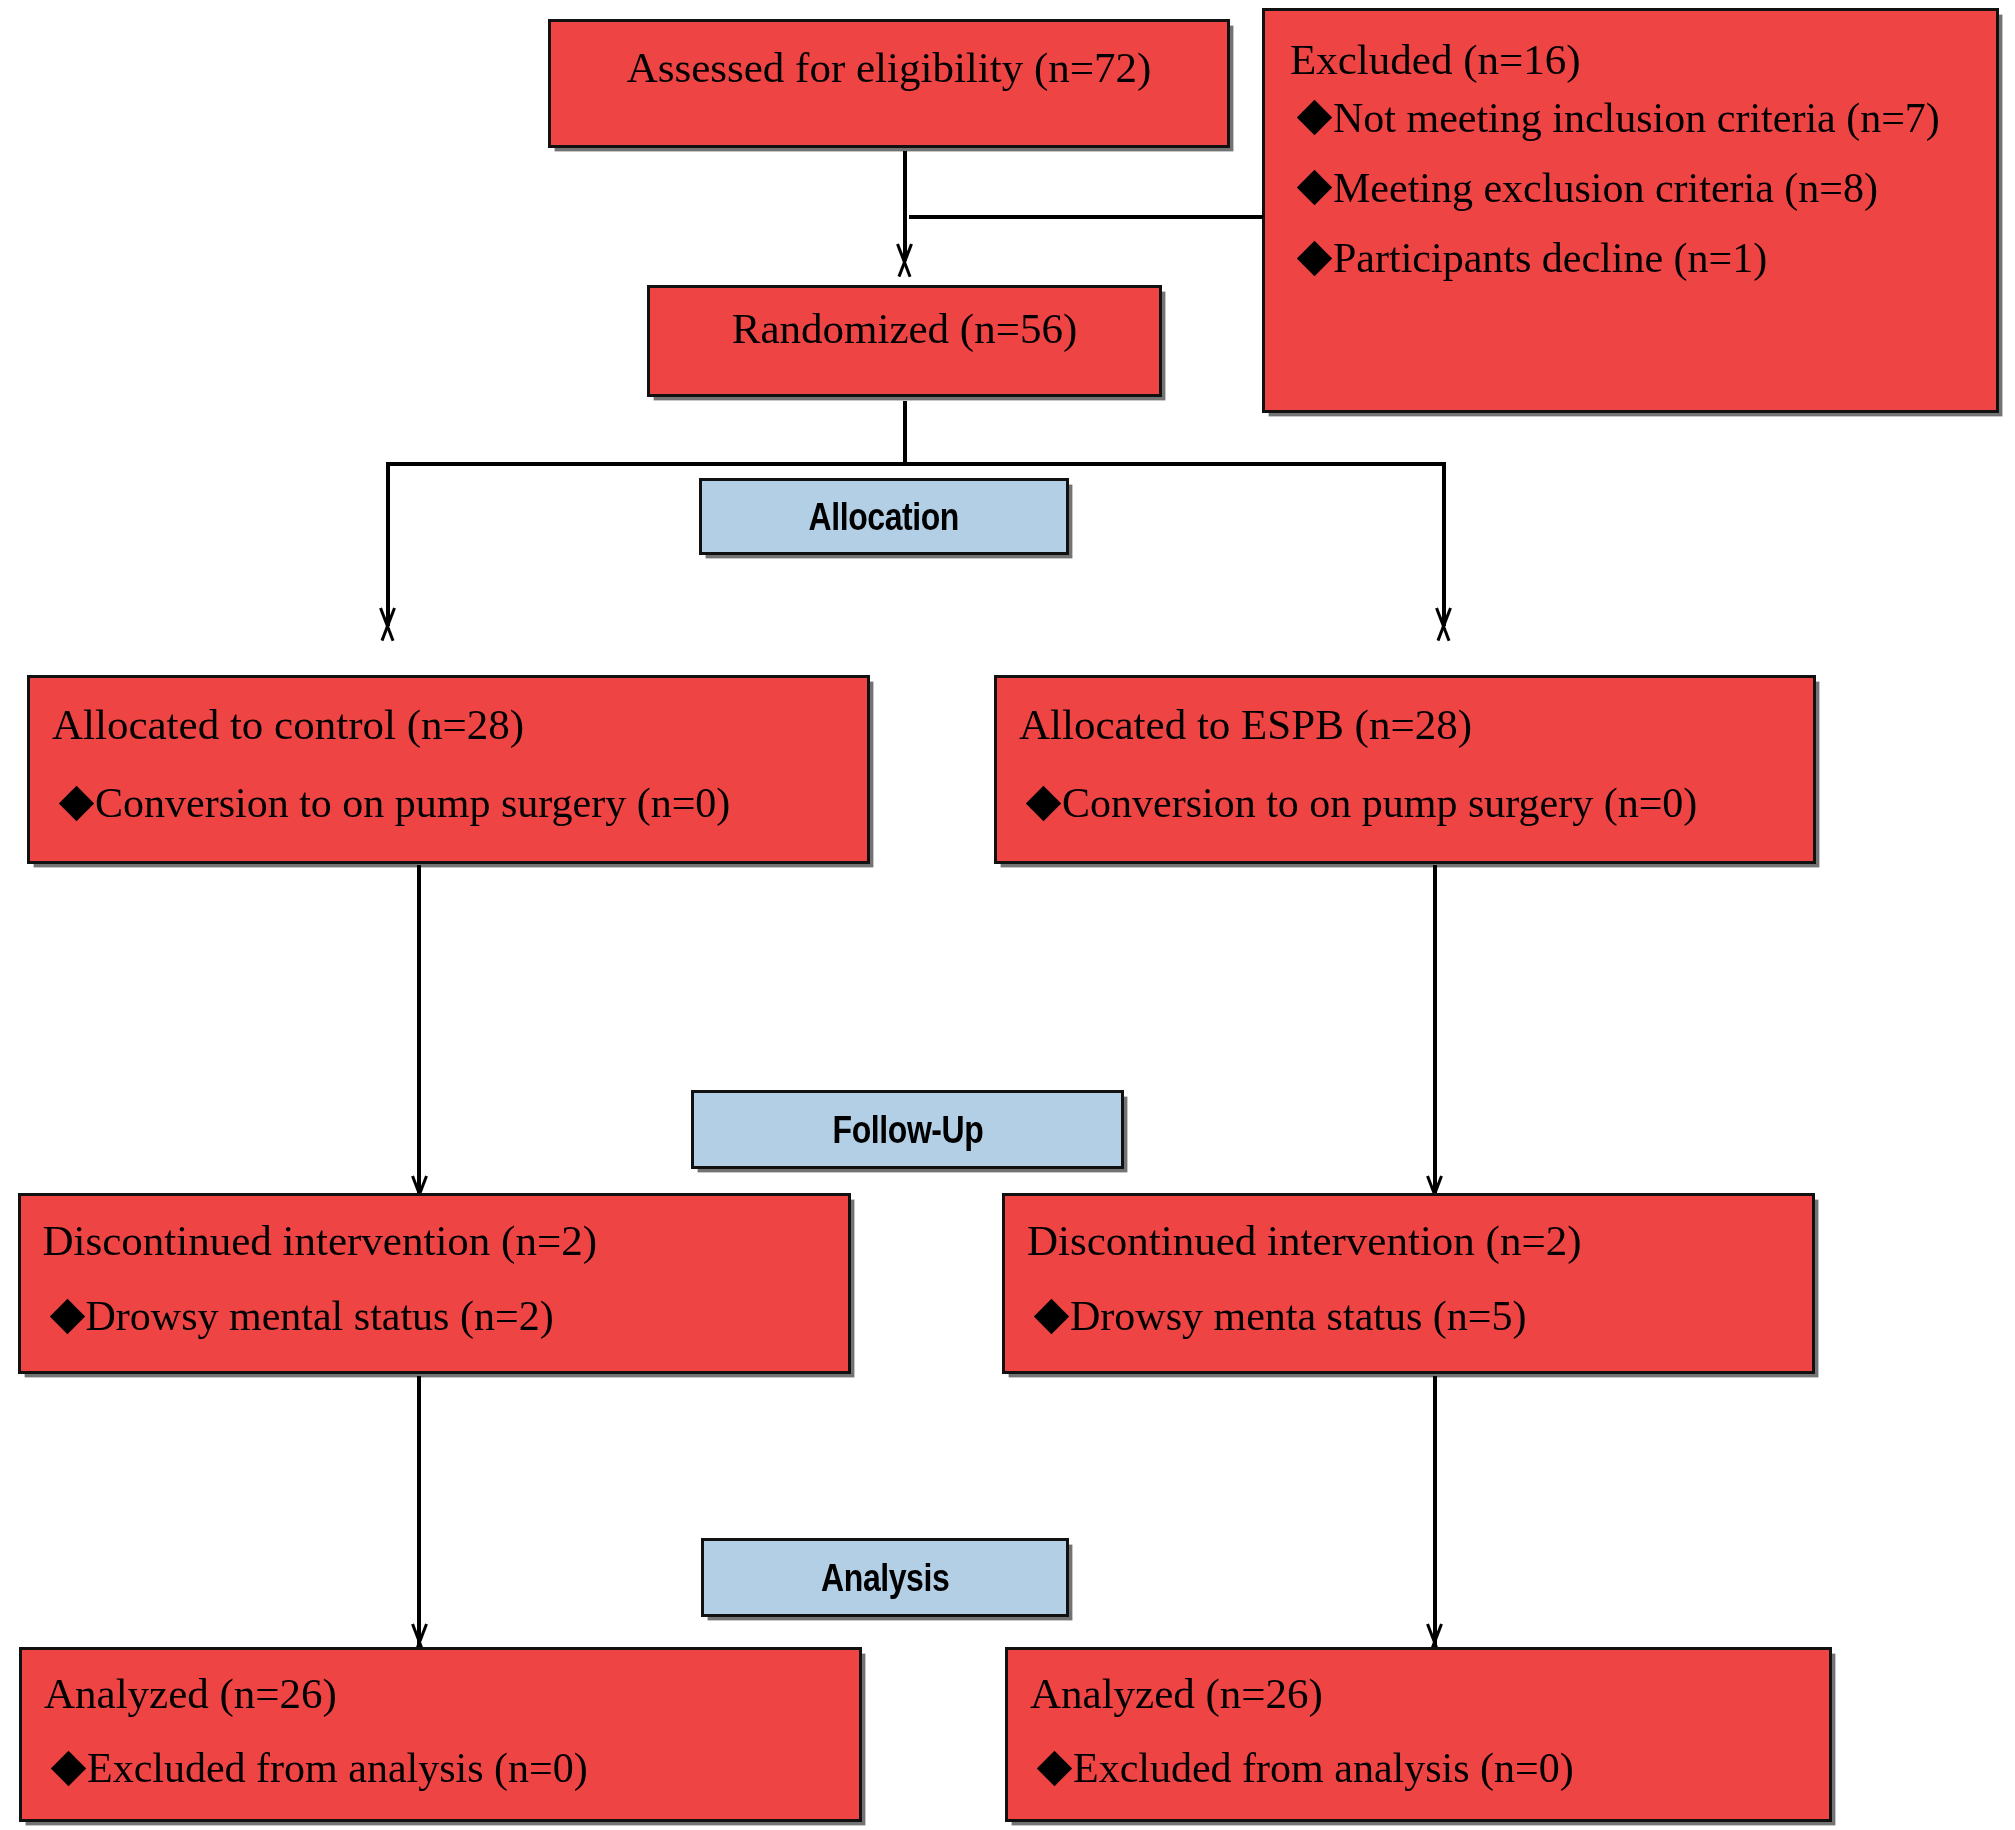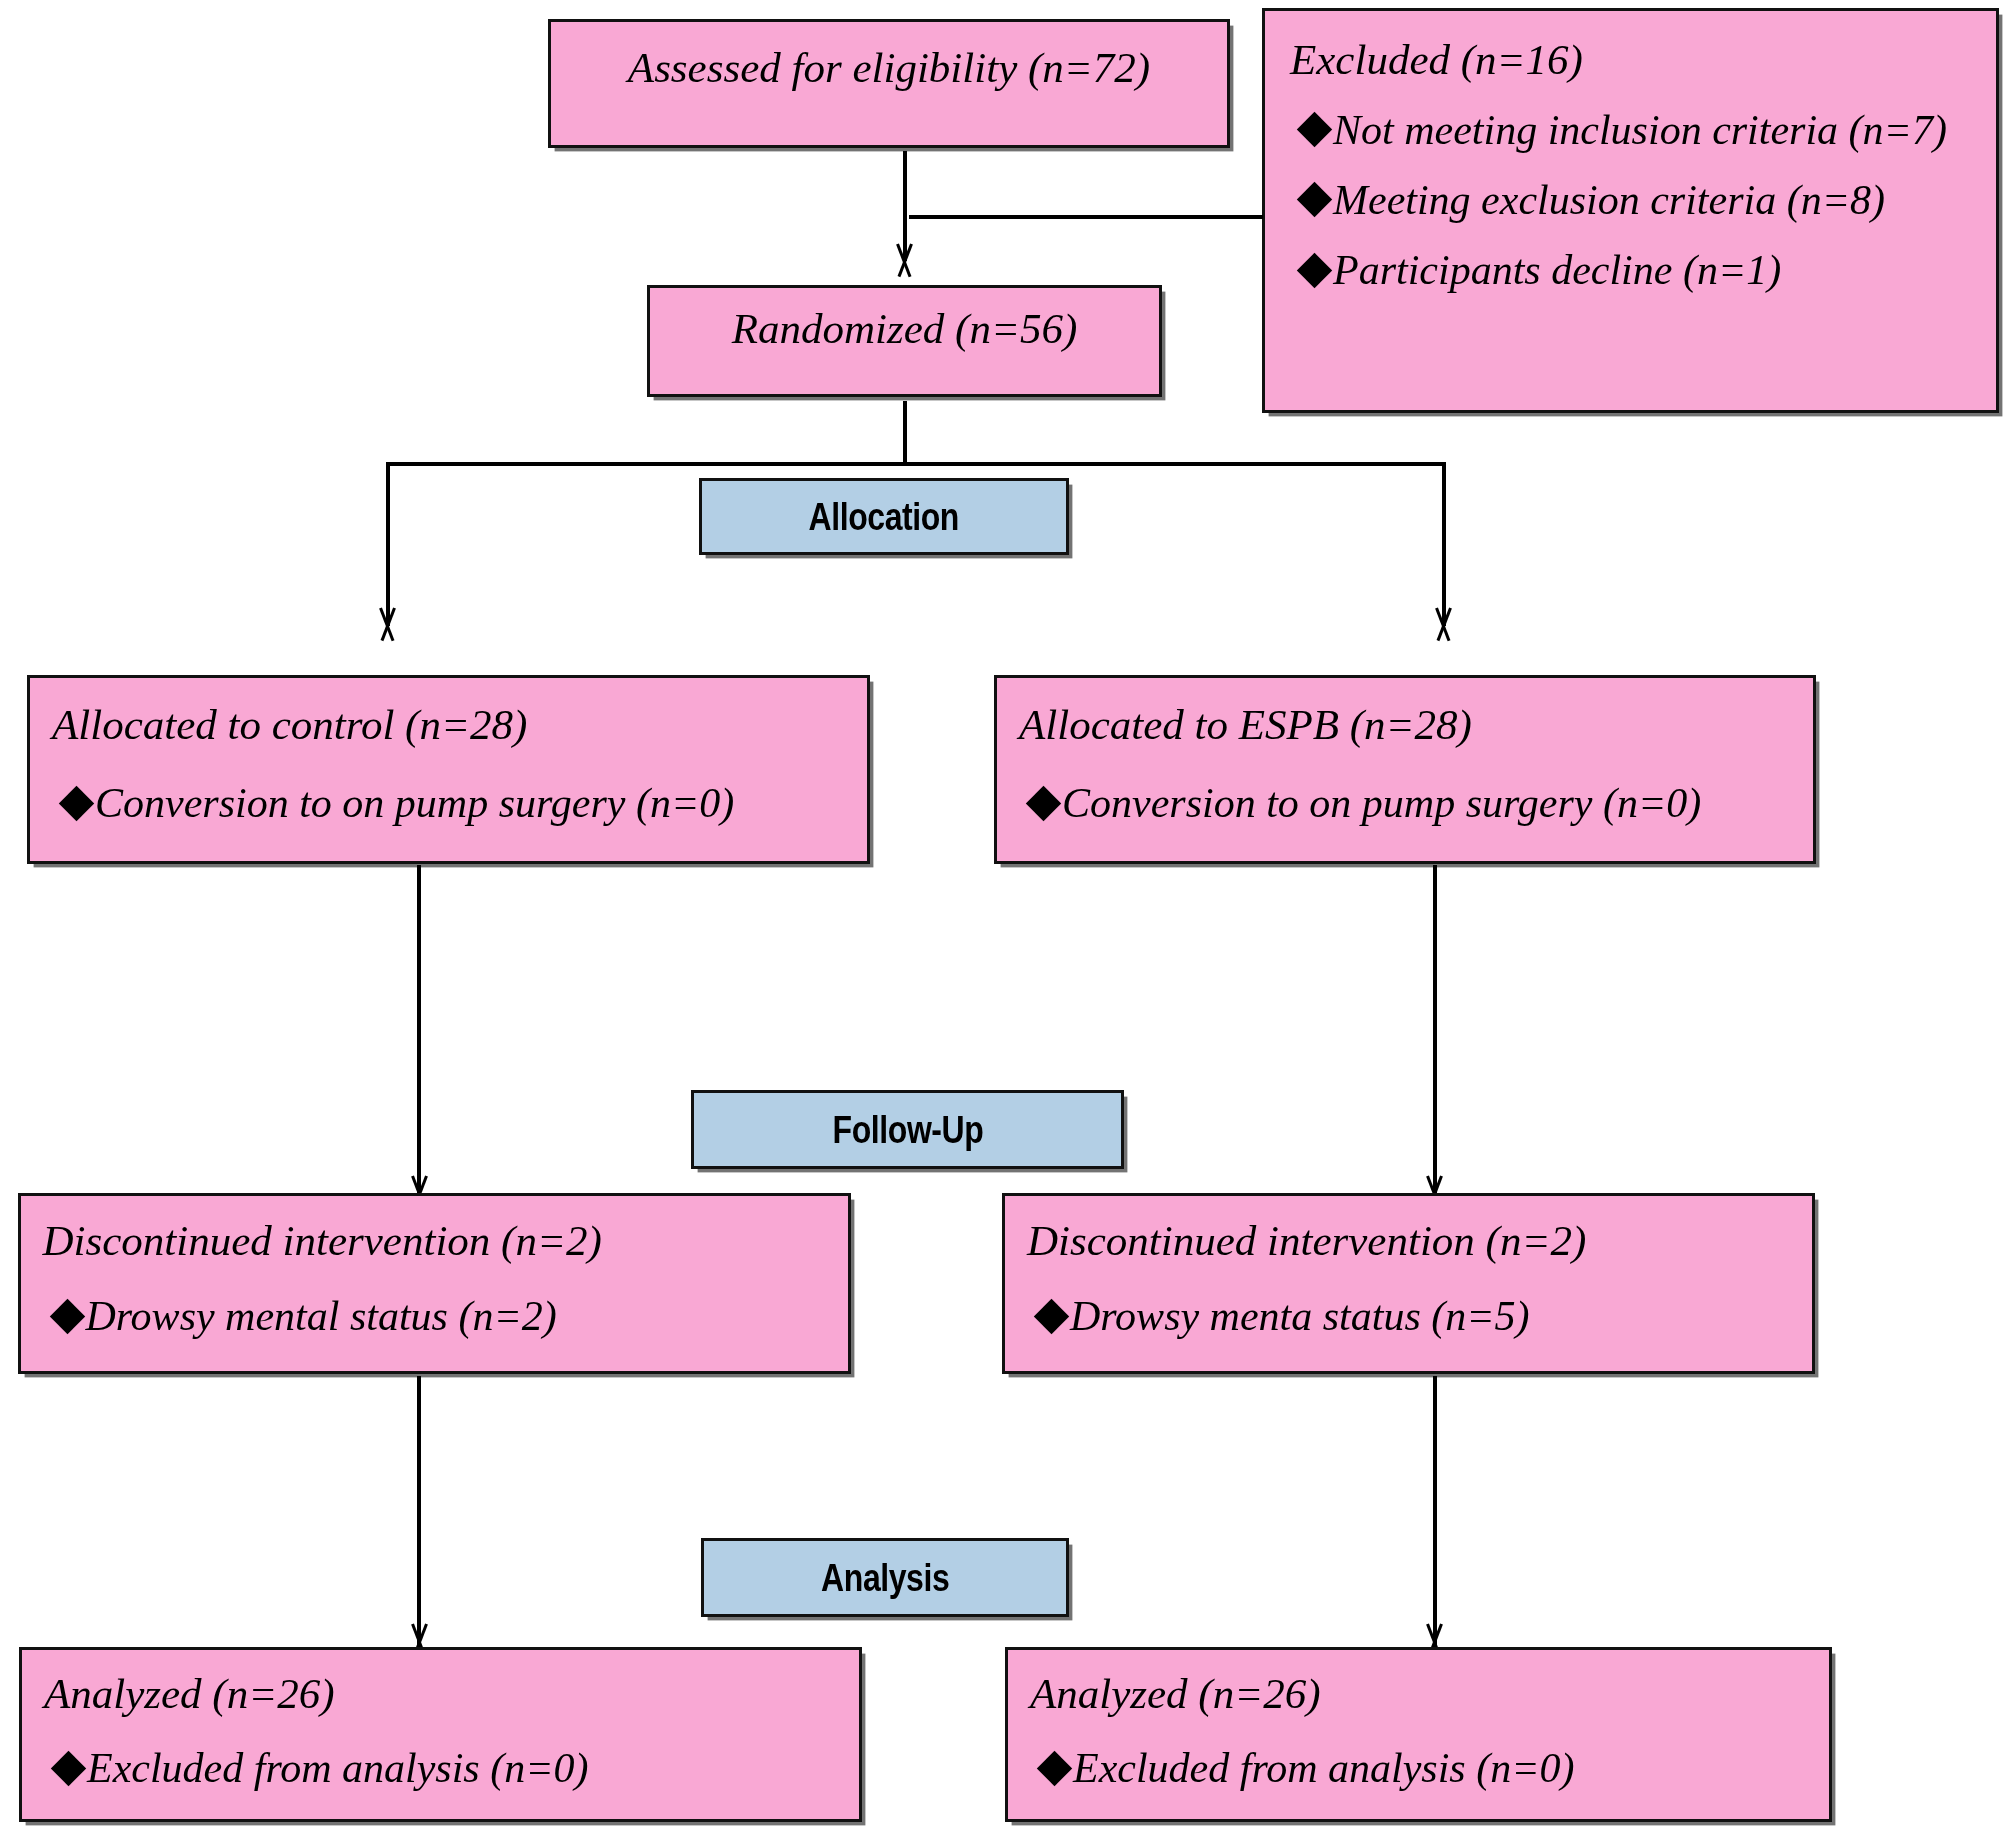--- a/index.html
+++ b/index.html
@@ -16,24 +16,23 @@
     width: 2015px;
     height: 1830px;
     background: #ffffff;
     overflow: hidden;
   }
 
   
   .node {
     position: absolute;
     box-sizing: border-box;
-    background: #f9a8d4;
+    background: #ef4444;
     border: 3.8px solid #111111;
     box-shadow: 5px 5px 0 -1.6px rgba(0,0,0,0.55);
-    font-style: italic;
   }
   .node .line {
     font-family: "Liberation Serif", serif;
     color: #000000;
     white-space: nowrap;
     line-height: 1.05;
   }
   .node .line.center {
     text-align: center;
   }
@@ -108,21 +107,21 @@
 </head>
 <body>
 
 <div id="canvas">
 
   <div class="node" style="left:548px; top:18.6px; width:682px; height:129px;">
     <div class="line center t-head" style="margin-top:23px;">Assessed for eligibility (n=72)</div>
   </div>
 
   <div class="node" style="left:1262px; top:7.7px; width:737px; height:405px; padding:26px 25px 0 25px;">
-    <div class="line t-head" style="margin-bottom:26px;">Excluded (n=16)</div>
+    <div class="line t-head" style="margin-bottom:14px;">Excluded (n=16)</div>
 
     <div class="bullet-row" style="margin-bottom:26px; padding-left:12px;">
       <span class="diamond"></span>
       <span class="line t-item">Not meeting inclusion criteria (n=7)</span>
     </div>
 
     <div class="bullet-row" style="margin-bottom:26px; padding-left:12px;">
       <span class="diamond"></span>
       <span class="line t-item">Meeting exclusion criteria (n=8)</span>
     </div>

